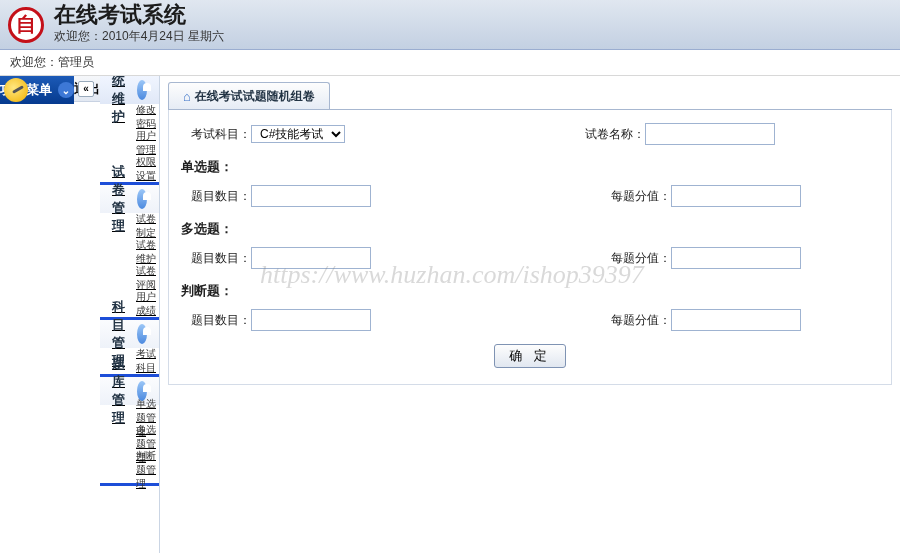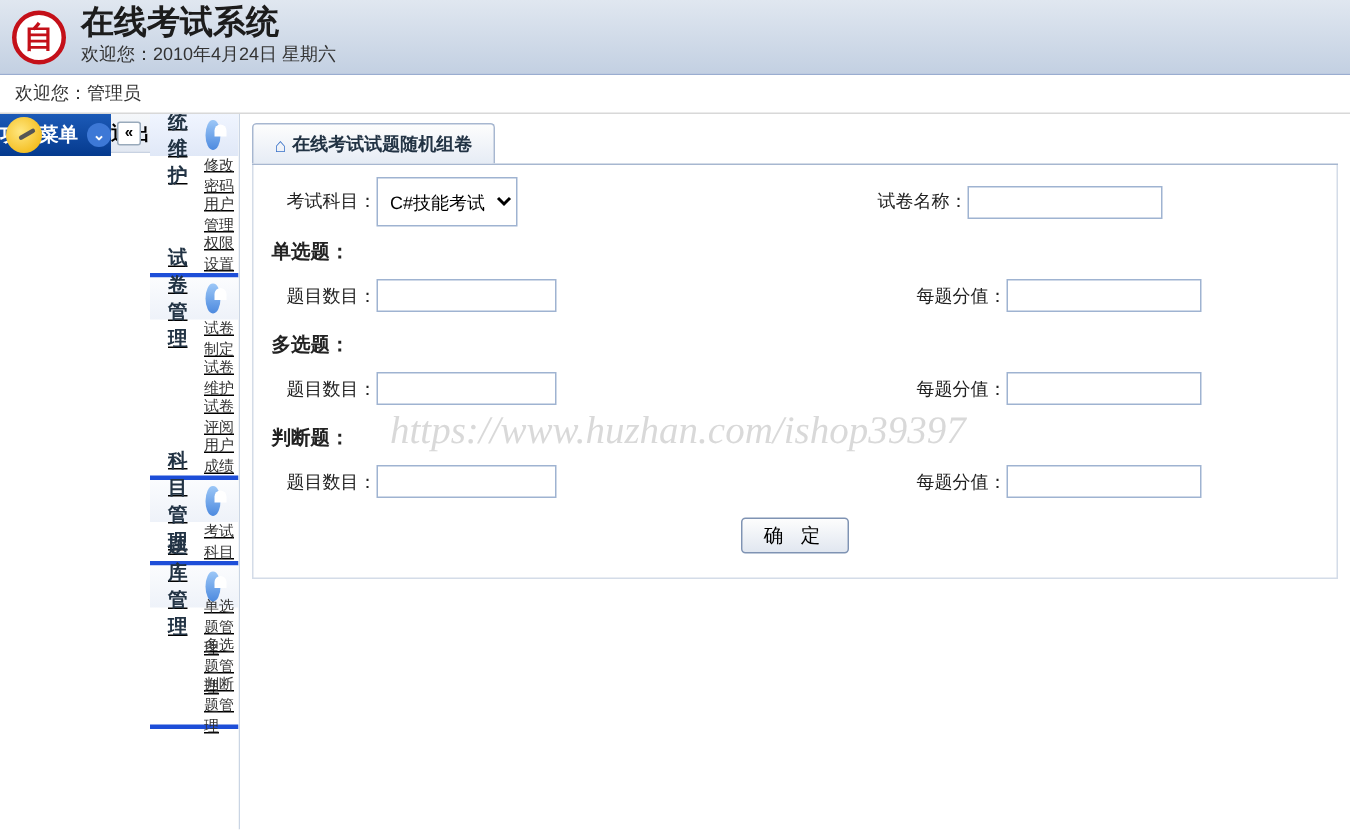--- a/index.html
+++ b/index.html
@@ -41,27 +41,27 @@
 .tab-bar { display:flex; border-bottom:1px solid #a7b7d0; height:28px; }
 .tab { display:flex; align-items:center; gap:4px; padding:0 14px; border:1px solid #a7b7d0; border-bottom:none; background:linear-gradient(to bottom,#fdfdfd,#e6ecf5); border-radius:3px 3px 0 0; font-weight:bold; font-size:12px; color:#234; }
 .tab .home-icon { color:#3a72c8; font-size:13px; }
 
 .form-area { border:1px solid #d4dce8; border-top:none; padding:8px 12px 16px; }
 .form-row { display:flex; align-items:center; min-height:32px; margin-bottom:4px; }
 .lbl { text-align:right; font-size:12px; color:#222; }
 .lbl1 { width:70px; }
 .lbl2 { width:70px; margin-left:230px; }
 .section-head { font-weight:bold; font-size:13px; color:#222; padding:4px 0; }
-select.inp { height:33px; border:1px solid #9fb3d1; font-size:12px; padding:0 4px; background:#fff; }
+select.inp { height:18px; border:1px solid #9fb3d1; font-size:12px; padding:0 4px; background:#fff; }
 input.inp { height:22px; border:1px solid #9fb3d1; font-size:12px; padding:0 4px; width:120px; }
 input.inp.wide { width:130px; }
 .btn-row { display:flex; justify-content:center; margin-top:8px; }
 .btn { padding:2px 14px; border:1px solid #7f93b3; border-radius:3px; background:linear-gradient(to bottom,#fdfdfd,#e1e7f0); font-size:13px; letter-spacing:4px; cursor:pointer; }
 
-.watermark { position:fixed; top:260px; left:260px; font-size:26px; color:rgba(120,120,120,0.28); font-family:Georgia,serif; pointer-events:none; font-style:italic;margin-top:12px; }
+.watermark { position:fixed; top:260px; left:260px; font-size:26px; color:rgba(120,120,120,0.28); font-family:Georgia,serif; pointer-events:none; font-style:italic; }
 </style>
 </head>
 <body>
 
 <div class="header">
   <div class="logo">
       <span class="logo-inner">自</span>
     </div>
   <div>
     <div class="header-title">在线考试系统</div>

